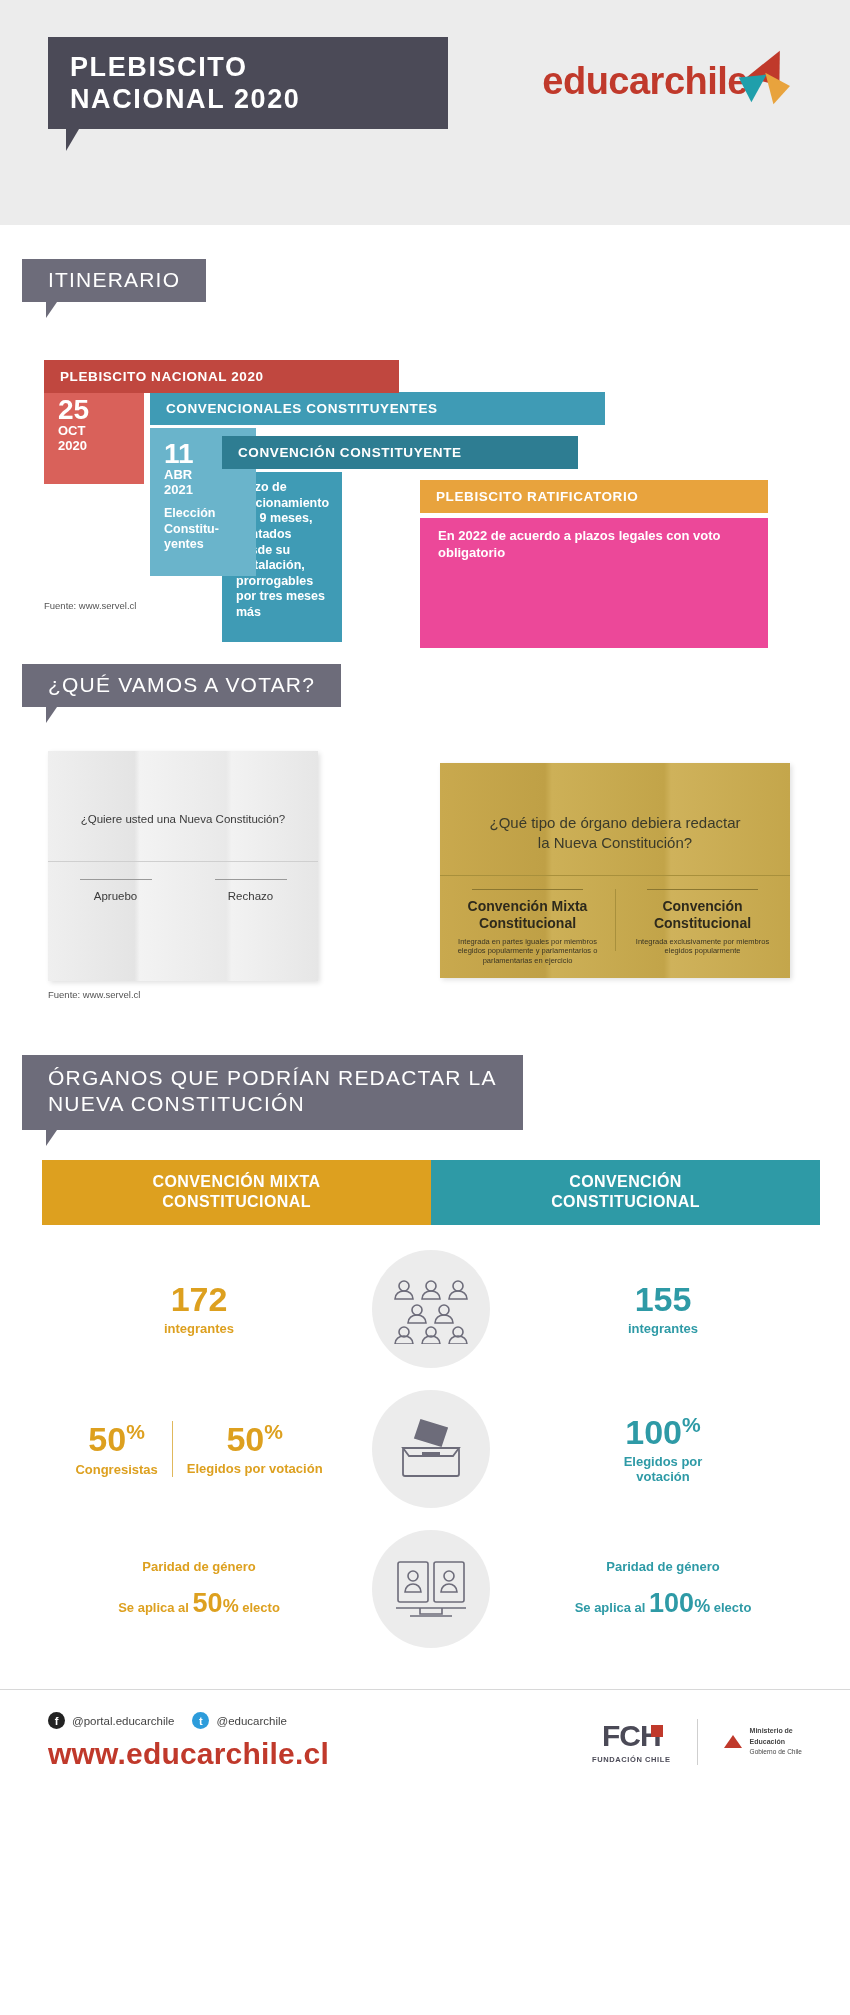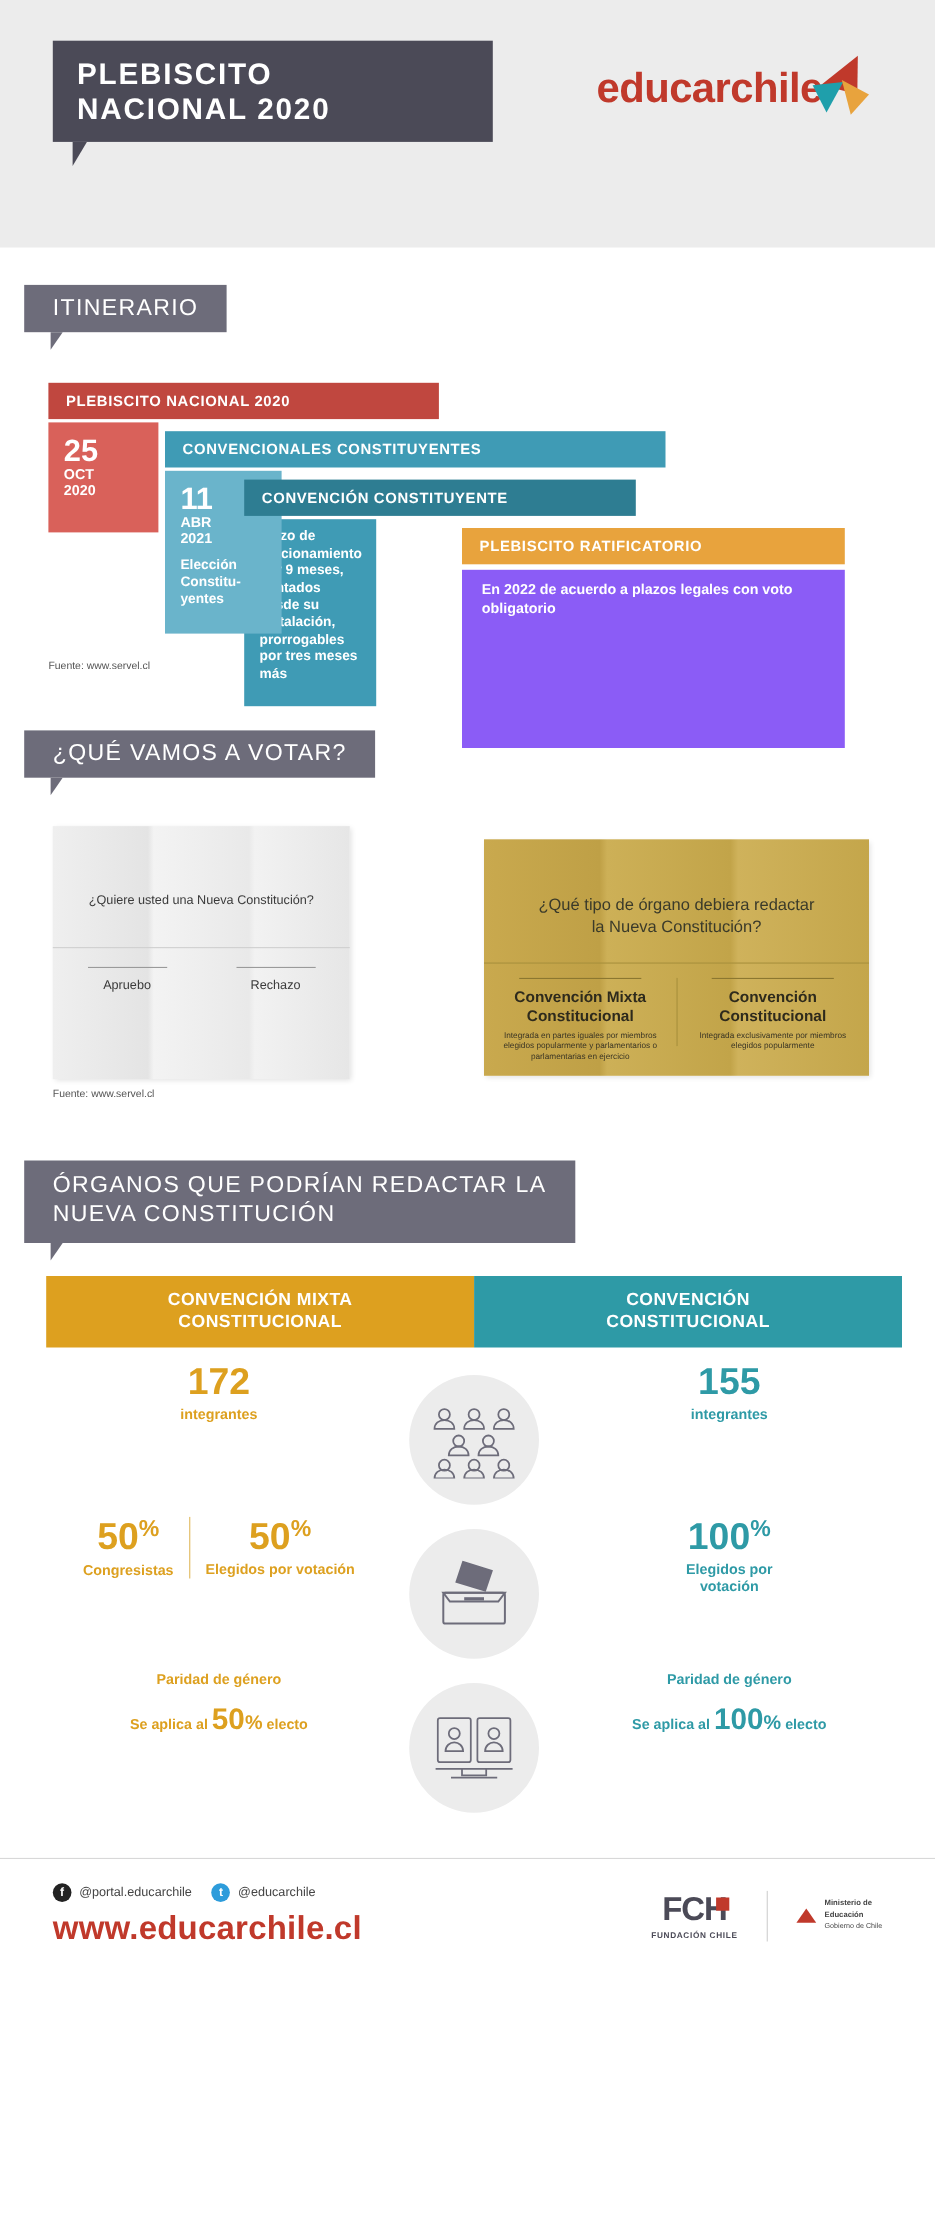--- a/index.html
+++ b/index.html
@@ -102,30 +102,30 @@
   .bar {
     position: absolute;
     color: #fff;
     font-weight: bold;
   }
   .bar-title {
     font-size: 13.5px;
     letter-spacing: 0.6px;
     padding: 9px 16px;
   }
-  .b1 { left: 44px; top: 0; width: 355px; background: #c0473f; }
+  .b1 { left: 44px; top: 12px; width: 355px; background: #c0473f; }
   .b2 { left: 150px; top: 44px; width: 455px; background: #3f9bb5; }
   .b3 { left: 222px; top: 88px; width: 356px; background: #2e7d92; }
   .b4 { left: 420px; top: 132px; width: 348px; background: #e8a33d; }
 
   .card { position: absolute; color: #fff; }
   .c1 { left: 44px; top: 36px; width: 100px; height: 100px; background: #d9615a; }
   .c2 { left: 150px; top: 80px; width: 106px; height: 148px; background: #6ab4cb; }
   .c3 { left: 222px; top: 124px; width: 120px; height: 170px; background: #3f9bb5; }
-  .c4 { left: 420px; top: 170px; width: 348px; height: 162px; background: #8b5cf6; }
+  .c4 { left: 420px; top: 170px; width: 348px; height: 130px; background: #ec4899; }
 
   .date-big { font-size: 28px; font-weight: bold; line-height: 1; padding: 12px 0 0 14px; }
   .date-sm  { font-size: 13px; font-weight: bold; line-height: 1.15; padding-left: 14px; }
   .card-txt { font-size: 12.5px; font-weight: bold; line-height: 1.25; padding: 8px 12px 0 14px; }
   .card-txt-2 { font-size: 13px; font-weight: bold; line-height: 1.3; padding: 10px 16px 0 18px; }
 
   .fuente { position: absolute; font-size: 9.5px; color: #555; }
 
   
   .votar { position: relative; height: 290px; margin-top: 18px; padding-left: 35px; }
@@ -170,21 +170,21 @@
   .org-head-row { display: flex; margin: 30px 30px 0 42px; }
   .org-head {
     flex: 1; text-align: center; color: #fff;
     font-size: 16px; font-weight: bold; line-height: 1.3;
     padding: 12px 10px;
     letter-spacing: 0.4px;
   }
   .oh-left { background: #dda01f; }
   .oh-right { background: #2e9aa6; }
 
-  .org-row { display: flex; margin: 0 30px 0 42px; height: 140px; }
+  .org-row { display: flex; align-items: center; margin: 0 30px 0 42px; height: 140px; }
   .org-col { flex: 1; text-align: center; }
   .org-mid { width: 150px; display: flex; justify-content: center; align-items: center; }
 
   .circle {
     width: 118px; height: 118px; border-radius: 50%;
     background: #ececec; position: relative;
     display: flex; align-items: center; justify-content: center;
   }
   .num { font-size: 34px; font-weight: bold; line-height: 1; }
   .num.gold { color: #dda01f; }

